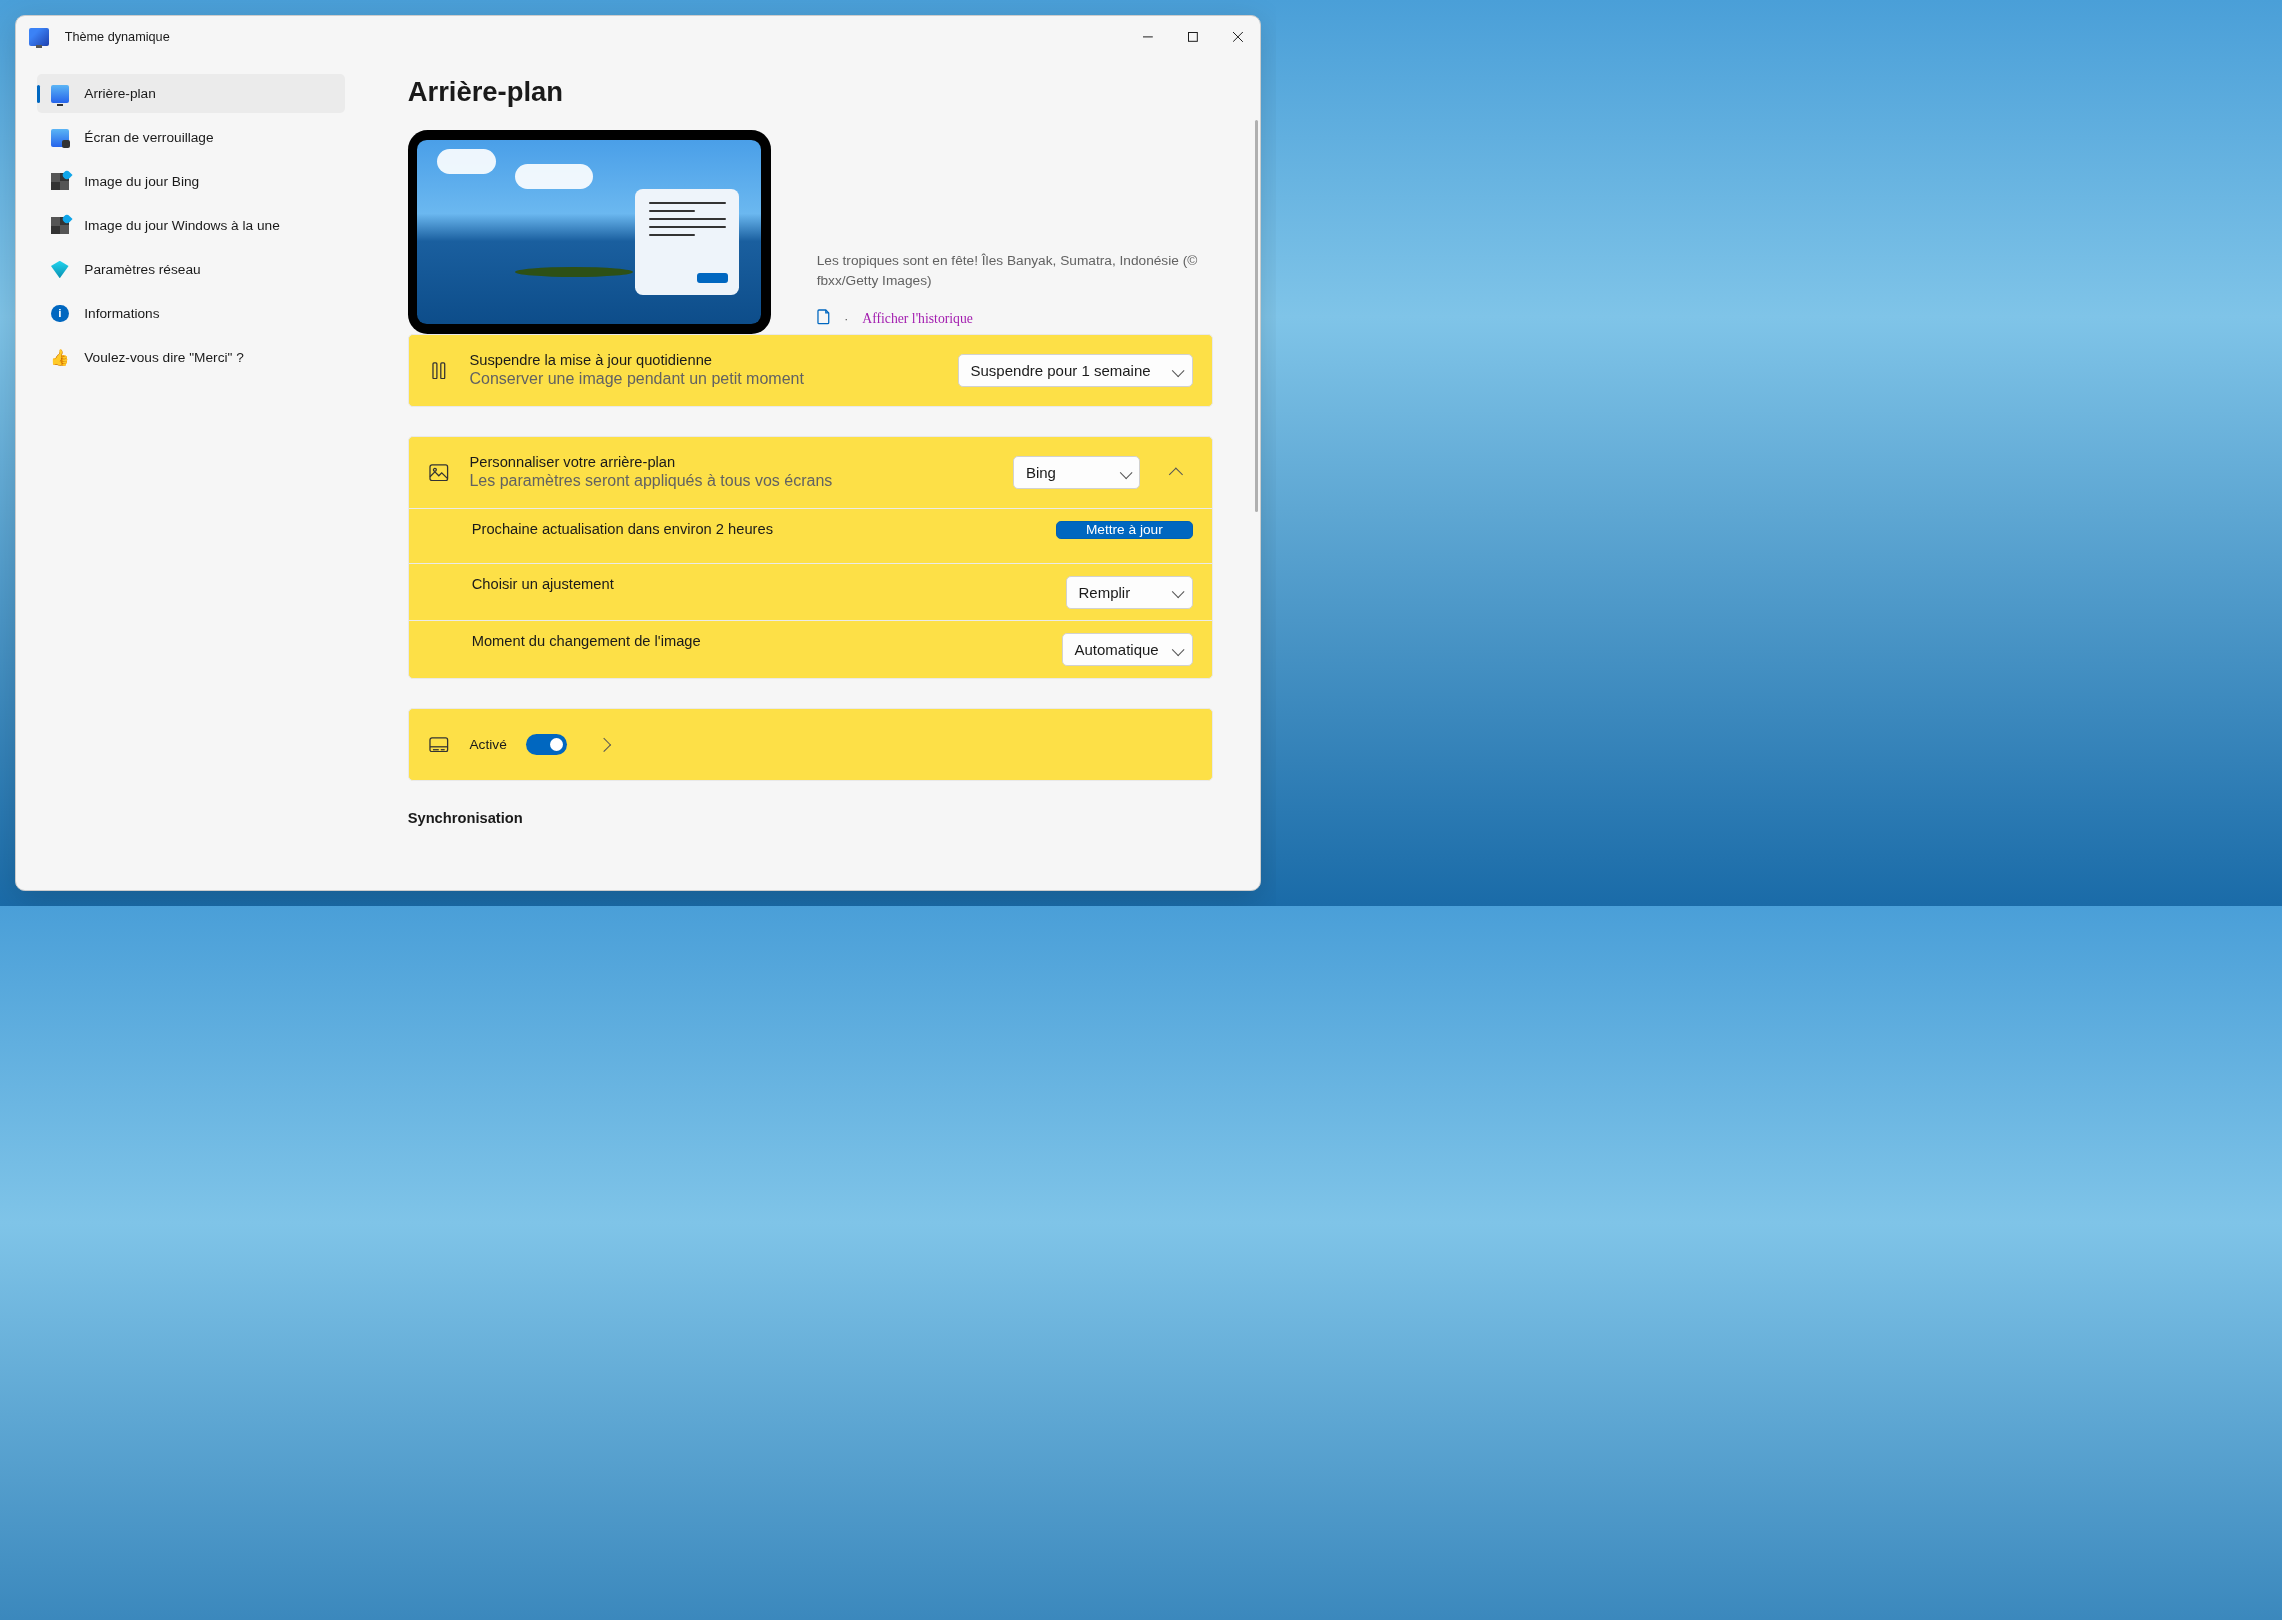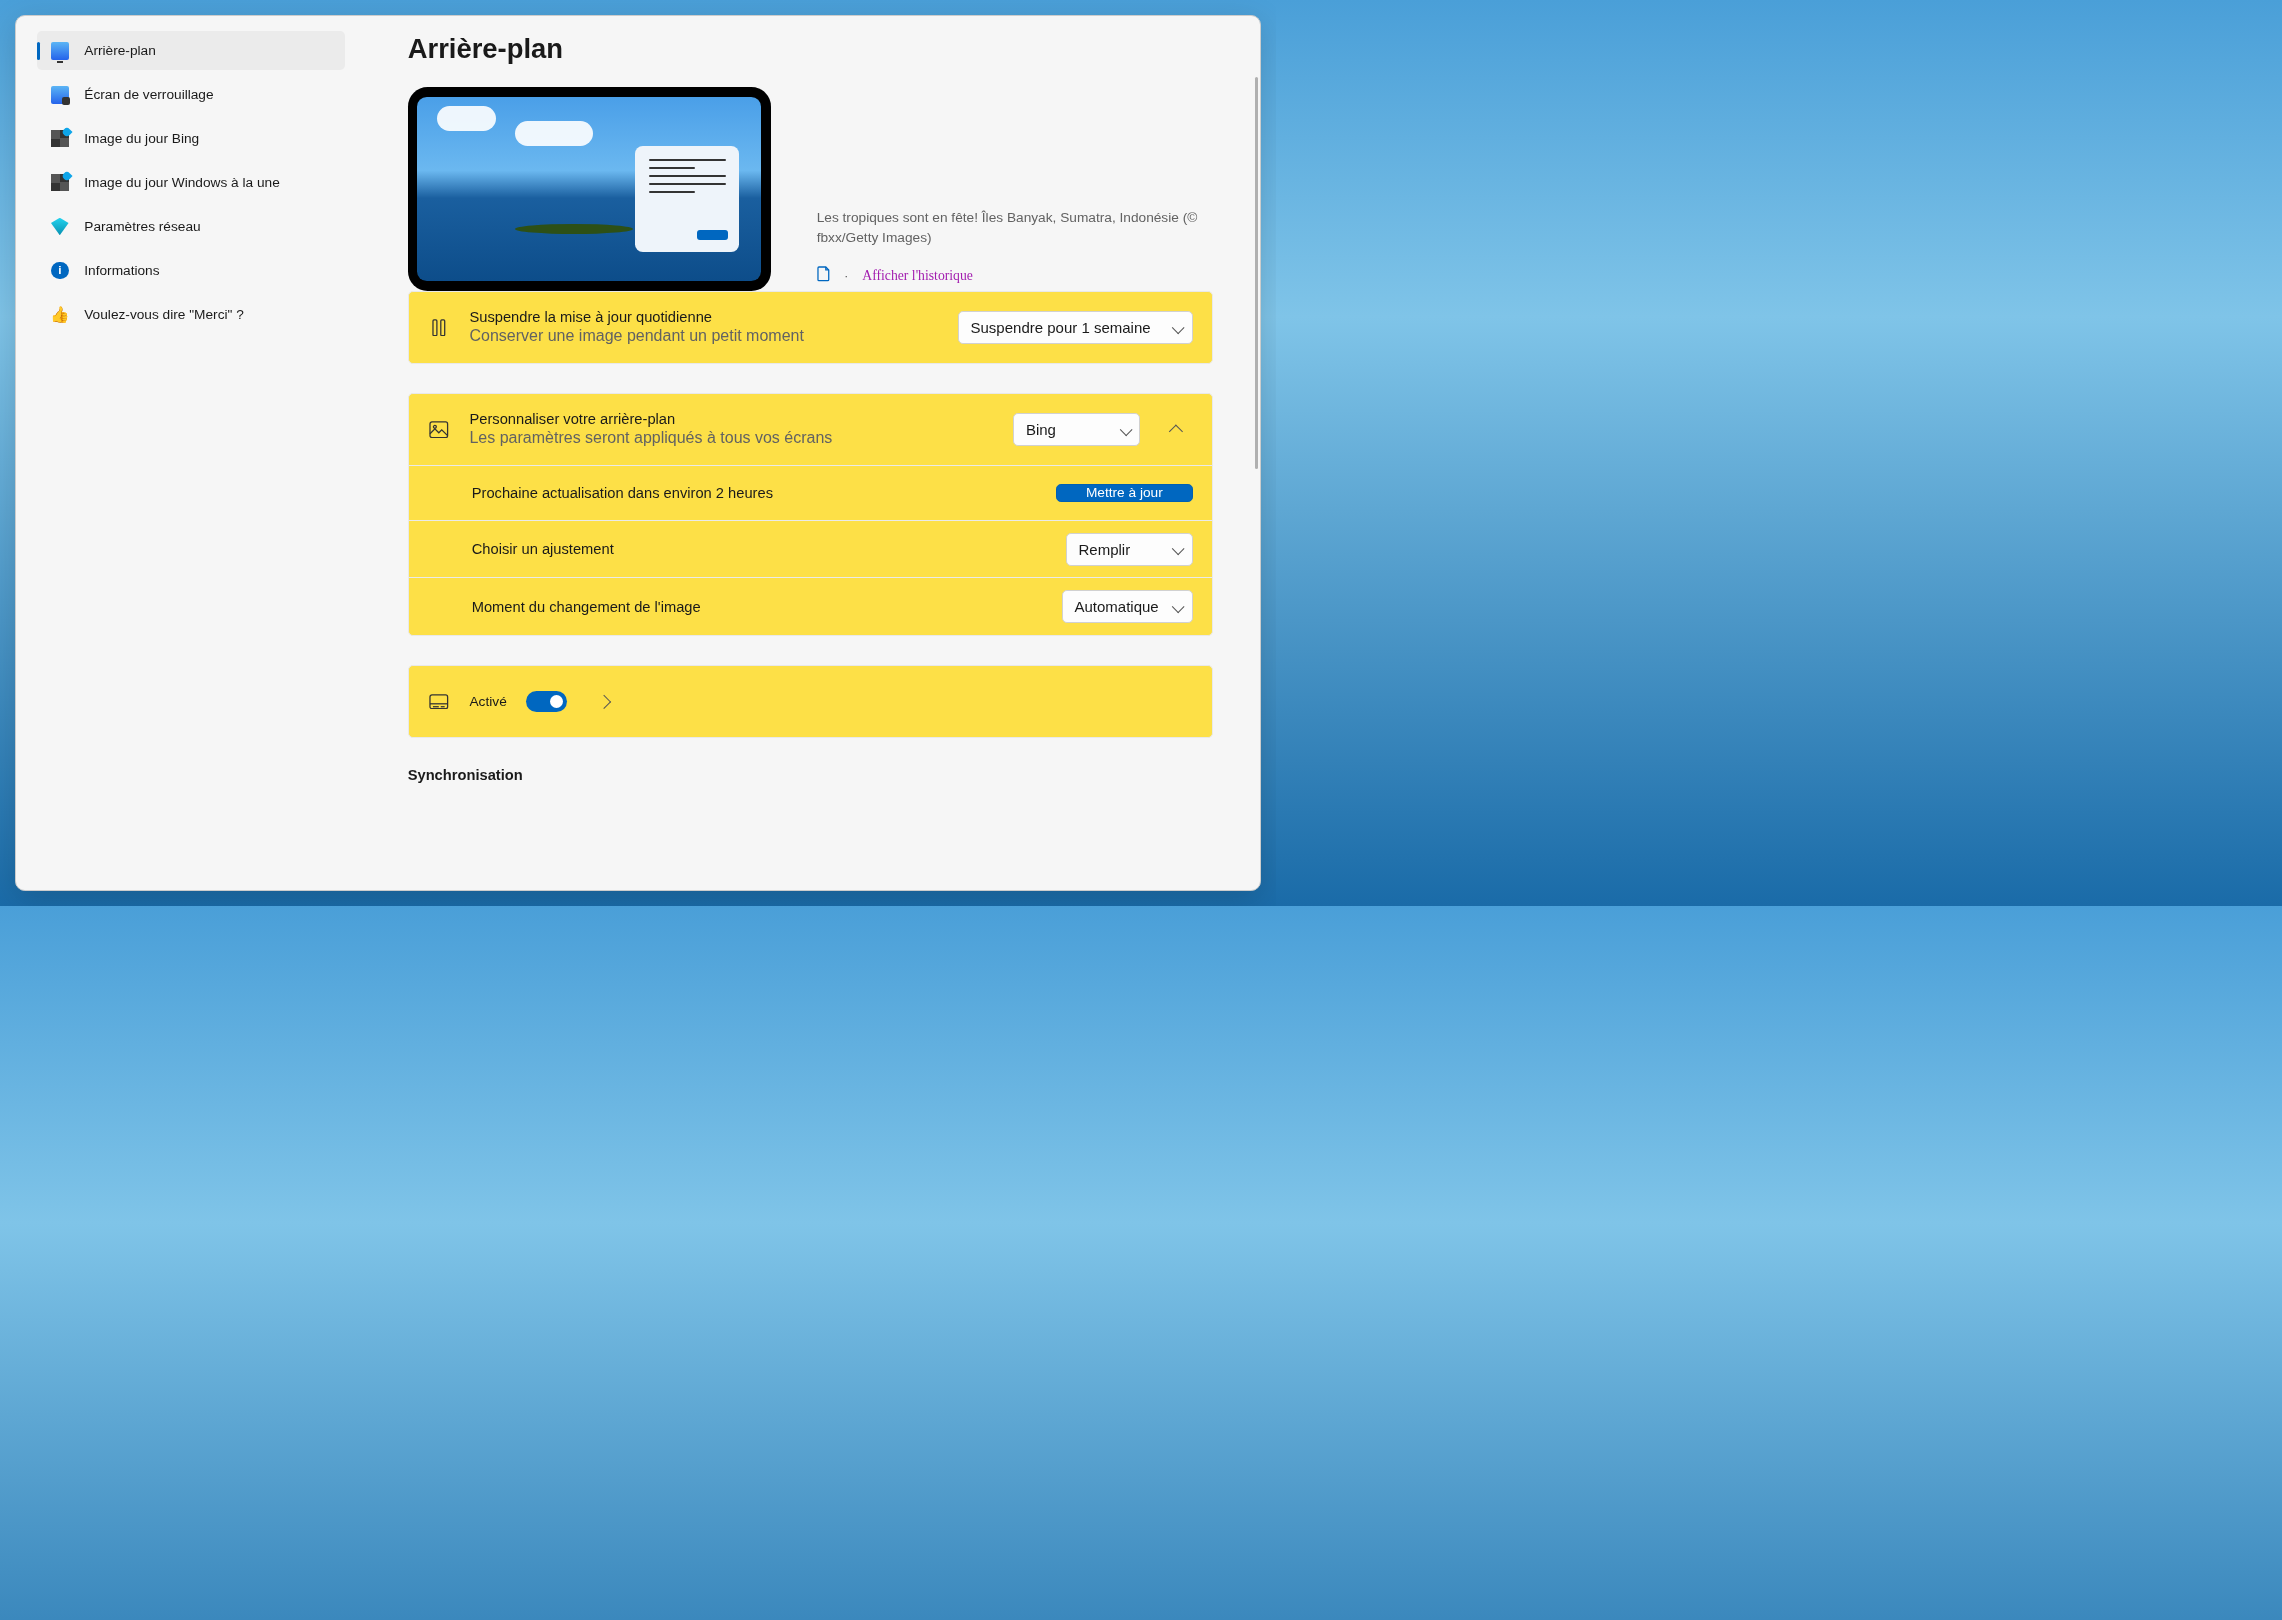--- a/index.html
+++ b/index.html
@@ -146,21 +146,20 @@
     display: flex;
     align-items: center;
     padding: 13.7px 19.6px;
     min-height: 63px;
     gap: 19.6px;
   }
   .card-row + .card-row, .sub-row { border-top: 1px solid #eaeaea; }
   .card > .card-row:first-child { min-height: 71px; }
   .sub-row {
     display: flex;
-    align-items: center;
     padding: 11.8px 19.6px 11.8px 63px;
     min-height: 55px;
     gap: 10px;
   }
   .card-icon { width: 21.6px; color: #333; display:flex; justify-content:center;}
   .card-text { flex: 1; }
   .card-title { font-size: 14.7px; color: #1a1a1a; }
   .card-sub { font-size: 16px; color: #626262; margin-top: 2px; }
   .dropdown {
     border: 1px solid #d1d1d1;
@@ -216,20 +215,42 @@
     width: 13.7px; height: 13.7px;
     background: #fff; border-radius: 50%;
   }
   .section-title { font-size: 14.7px; font-weight: 600; color: #1a1a1a; margin-bottom: 13.7px; }
   .scrollind { position:absolute; top:61px; right:2px; width:2.9px; height:392px; background:#b0b0b0; border-radius:2px;}
 </style>
 </head>
 <body>
 
 <div class="window">
+  <div class="titlebar">
+    <div class="app-icon"></div>
+    <div class="app-title">Thème dynamique</div>
+    <div class="win-controls">
+      <div class="win-btn">
+          <svg viewBox="0 0 10 10">
+            <line x1="0" y1="5" x2="10" y2="5"></line>
+          </svg>
+        </div>
+      <div class="win-btn">
+          <svg viewBox="0 0 10 10">
+            <rect x="0.5" y="0.5" width="9" height="9"></rect>
+          </svg>
+        </div>
+      <div class="win-btn close">
+          <svg viewBox="0 0 10 10">
+            <line x1="0" y1="0" x2="10" y2="10"></line>
+            <line x1="10" y1="0" x2="0" y2="10"></line>
+          </svg>
+        </div>
+    </div>
+  </div>
 
   <div class="body">
     <div class="sidebar">
       <div class="nav-item active">
         <span class="nav-icon monitor"></span>
         <span>Arrière-plan</span>
       </div>
       <div class="nav-item">
         <span class="nav-icon lock"></span>
         <span>Écran de verrouillage</span>

